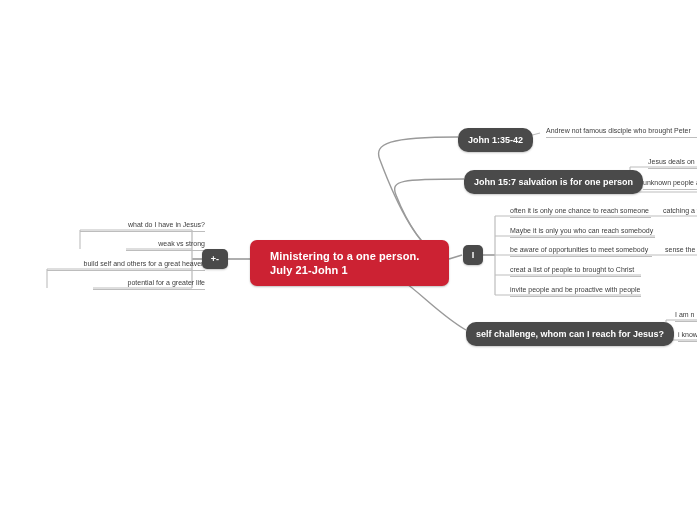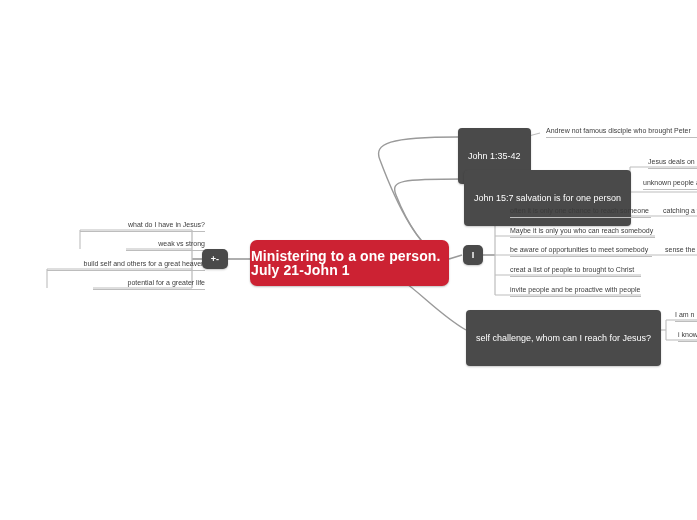--- a/index.html
+++ b/index.html
@@ -34,36 +34,36 @@
     position: absolute;
     box-sizing: border-box;
   }
 
   
   .root-node {
     background: #cc2233;
     color: #ffffff;
     border-radius: 7px;
     font-weight: bold;
-    font-size: 14px;
+    font-size: 11px;
     line-height: 14px;
-    padding: 9px 1px;
+    padding: 9px 20px;
     letter-spacing: 0.1px;
     box-shadow: 0 1px 2px rgba(0,0,0,0.25);
   }
 
   
   .dark-node {
     background: #4a4a4a;
     color: #ffffff;
-    border-radius: 4px;
-    font-weight: normal;
+    border-radius: 10px;
+    font-weight: bold;
     font-size: 9px;
     line-height: 12px;
-    padding: 22px 10px;
+    padding: 6px 10px;
     white-space: nowrap;
     box-shadow: 0 1px 2px rgba(0,0,0,0.22);
   }
 
   
   .mini-node {
     background: #4a4a4a;
     color: #ffffff;
     border-radius: 5px;
     font-weight: bold;
@@ -172,19 +172,19 @@
   <div class="leaf" style="left:510px; top:245px; width:142px;">be aware of opportunities to meet somebody</div>
 
   <div class="leaf" style="left:510px; top:265px; width:131px;">creat a list of people to brought to Christ</div>
 
   <div class="leaf" style="left:510px; top:285px; width:131px;">invite people and be proactive with people</div>
 
   <div class="leaf no-rule" style="left:663px; top:206px; width:34px;">catching a f</div>
 
   <div class="leaf no-rule" style="left:665px; top:245px; width:32px;">sense the Sp</div>
 
-  <div class="node dark-node" style="left:466px; top:310px;">self challenge, whom can I reach for Jesus?</div>
+  <div class="node dark-node" style="left:466px; top:322px;">self challenge, whom can I reach for Jesus?</div>
 
   <div class="leaf" style="left:675px; top:310px; width:22px;">I am n</div>
 
   <div class="leaf" style="left:678px; top:330px; width:19px;">i know</div>
 
 </div>
 
 </body></html>

